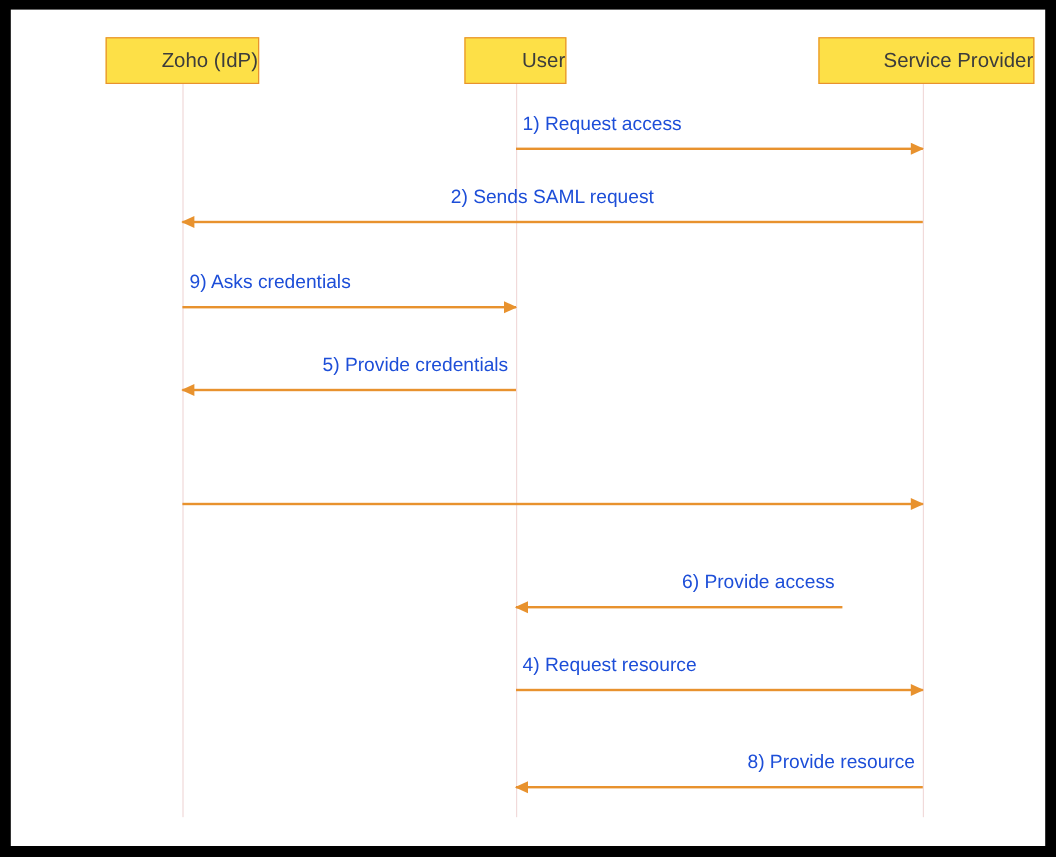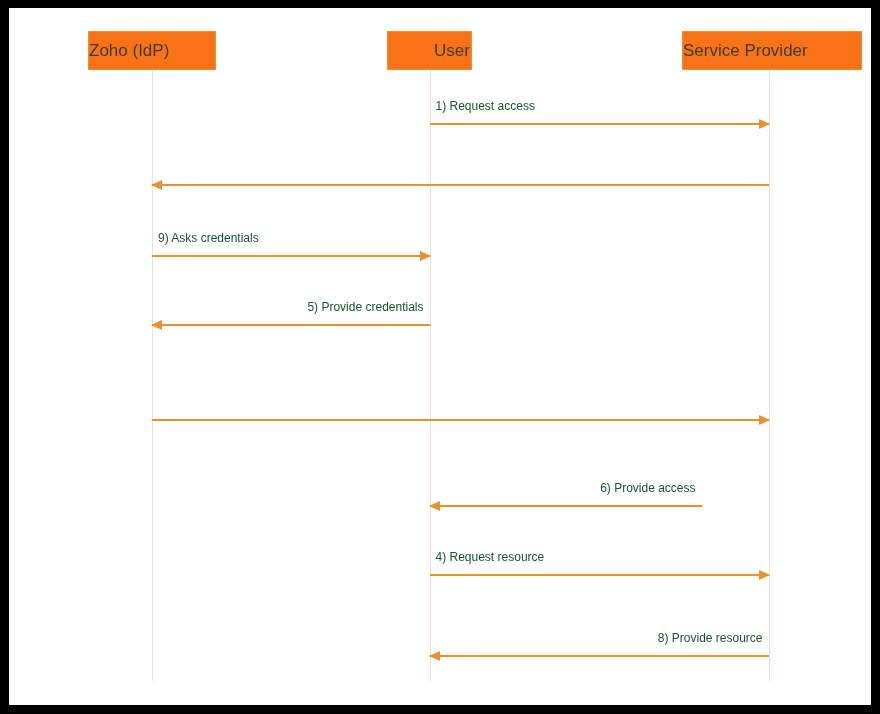--- a/index.html
+++ b/index.html
@@ -37,42 +37,42 @@
     position: absolute;
     width: 1px;
     background: #f1dada;
   }
 
   
   .participant {
     position: absolute;
     box-sizing: border-box;
     border: 1px solid #e8922e;
-    background: #f97316;
+    background: #fde047;
     color: #3c3c3c;
     font-size: 17px;
     line-height: 1;
     display: flex;
     align-items: center;
-    justify-content: flex-start;
+    justify-content: flex-end;
     white-space: nowrap;
     height: 39px;
     top: 23px;
   }
 
   
   .message {
     position: absolute;
     height: 40px;
   }
   .msg-label {
     position: absolute;
     bottom: 13px;
-    font-size: 12px;
-    color: #14532d;
+    font-size: 16px;
+    color: #1d4ed8;
     line-height: 1;
     white-space: nowrap;
   }
   .msg-label.align-left  { left: 6px; }
   .msg-label.align-right { right: 6px; }
   .msg-label.align-center {
     left: 0;
     right: 0;
     text-align: center;
   }
@@ -127,20 +127,21 @@
         </div>
       </div>
 
     <div id="messages-layer">
         <div class="message" style="left: 420.5px; width: 339px; top: 77px;">
           <div class="msg-label align-left">1) Request access</div>
           <div class="msg-line"></div>
           <div class="msg-head to-right"></div>
         </div>
         <div class="message" style="left: 143px; width: 616.5px; top: 138px;">
+          <div class="msg-label align-center">2) Sends SAML request</div>
           <div class="msg-line"></div>
           <div class="msg-head to-left"></div>
         </div>
         <div class="message" style="left: 143px; width: 277.5px; top: 209px;">
           <div class="msg-label align-left">9) Asks credentials</div>
           <div class="msg-line"></div>
           <div class="msg-head to-right"></div>
         </div>
         <div class="message" style="left: 143px; width: 277.5px; top: 278px;">
           <div class="msg-label align-right">5) Provide credentials</div>

